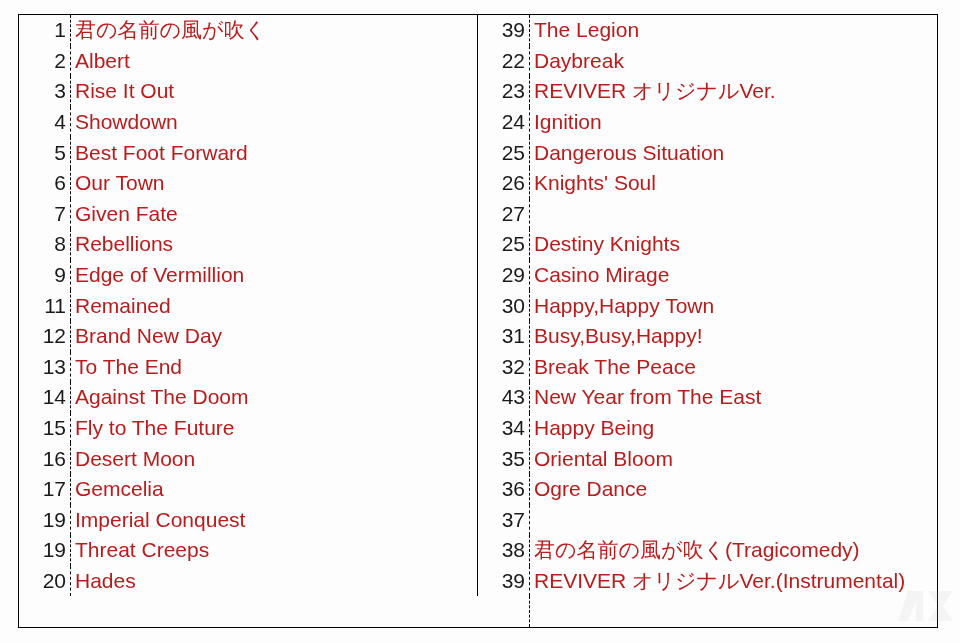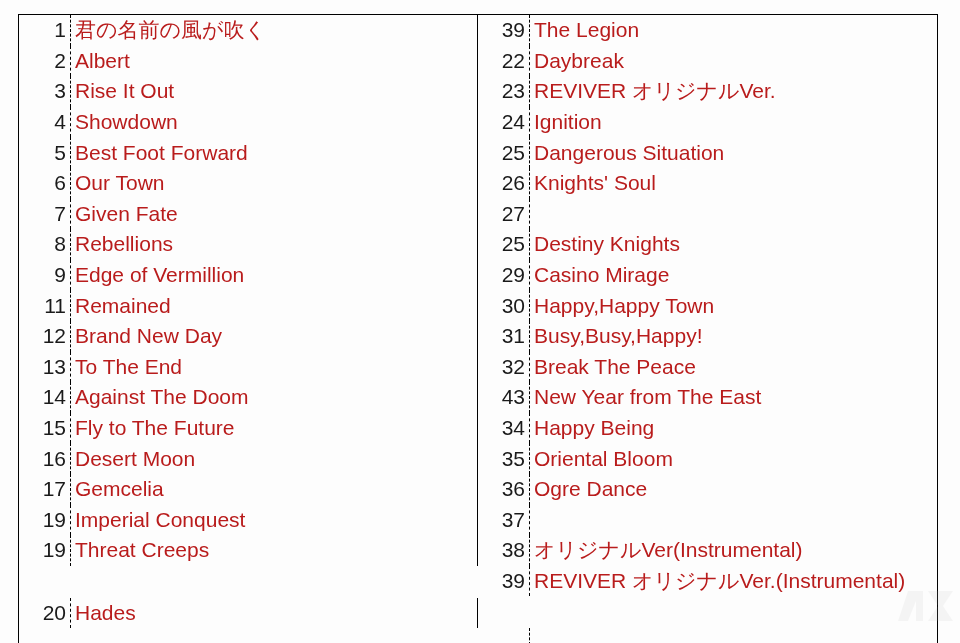--- a/index.html
+++ b/index.html
@@ -25,21 +25,20 @@
       display: flex;
       flex-direction: column;
     }
     .row {
       display: flex;
       height: 30.6px;
       align-items: stretch;
     }
     .row.last {
       border-bottom: none;
-      margin-top: 32px;
     }
     .num-cell {
       width: 52px;
       border-right: 1.5px dashed #000;
       display: flex;
       align-items: center;
       justify-content: flex-end;
       padding-right: 4px;
       font-size: 21px;
       color: #1a1a1a;
@@ -211,21 +210,21 @@
       </div>
       <div class="row">
         <div class="num-cell">36</div>
         <div class="title-cell">Ogre Dance</div>
       </div>
       <div class="row">
         <div class="num-cell">37</div>
       </div>
       <div class="row">
         <div class="num-cell">38</div>
-        <div class="title-cell">オリジナルVer(Instrumental)</div>
+        <div class="title-cell">君の名前の風が吹く(Tragicomedy)</div>
       </div>
       <div class="row">
         <div class="num-cell">39</div>
         <div class="title-cell">REVIVER オリジナルVer.(Instrumental)</div>
       </div>
       <div class="row last">
         <div class="num-cell"></div>
         <div class="title-cell"></div>
       </div>
     </div>

